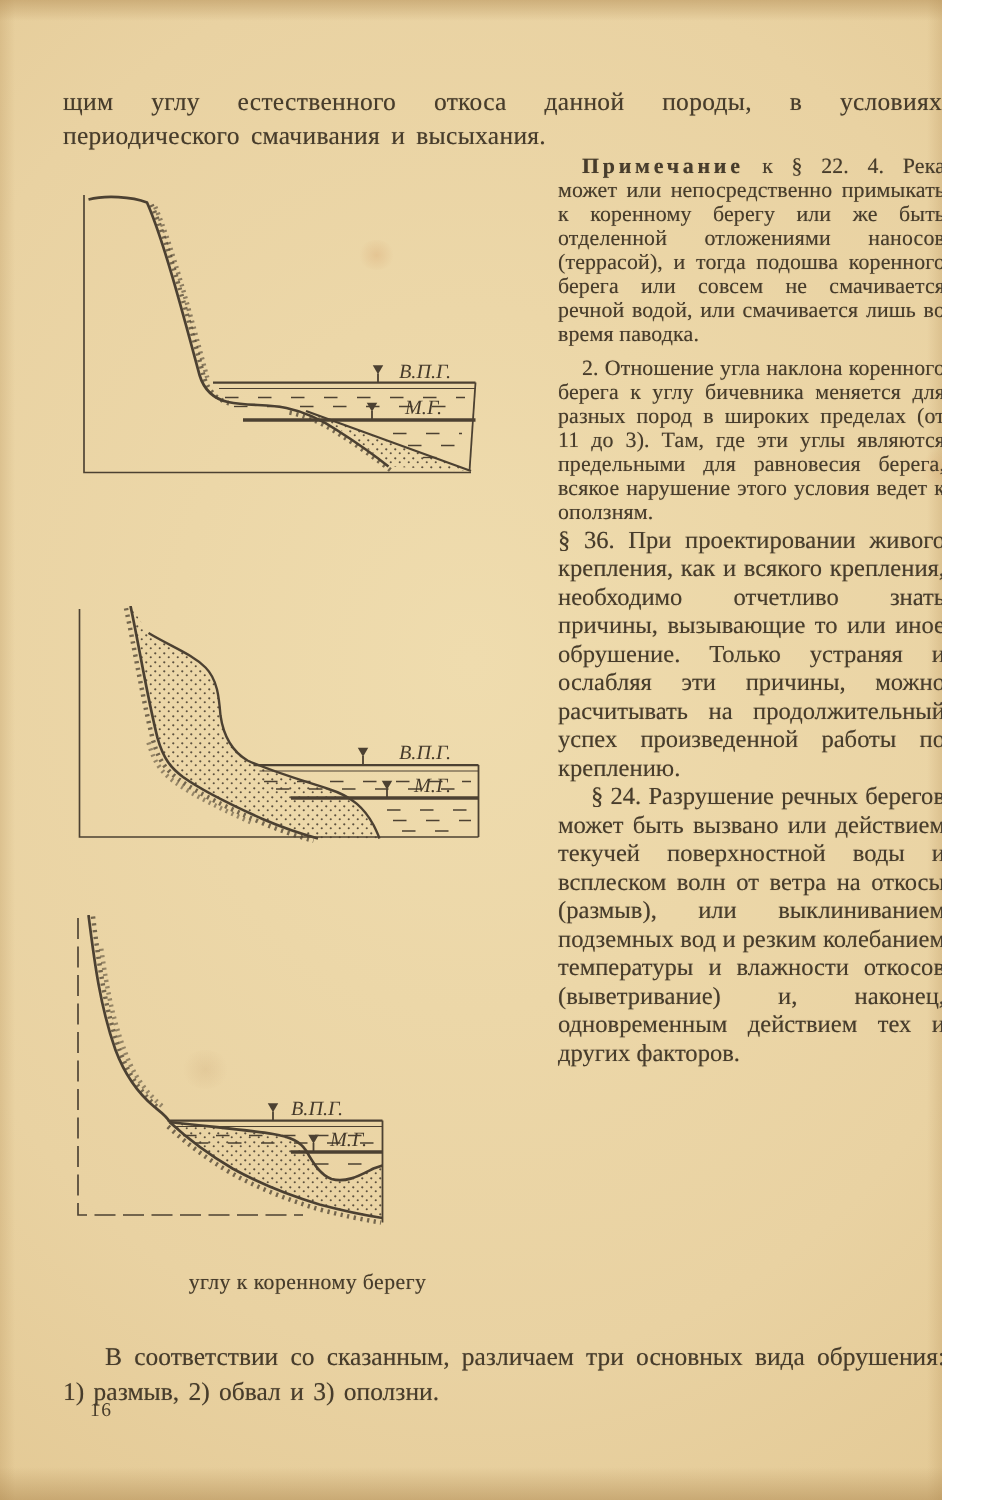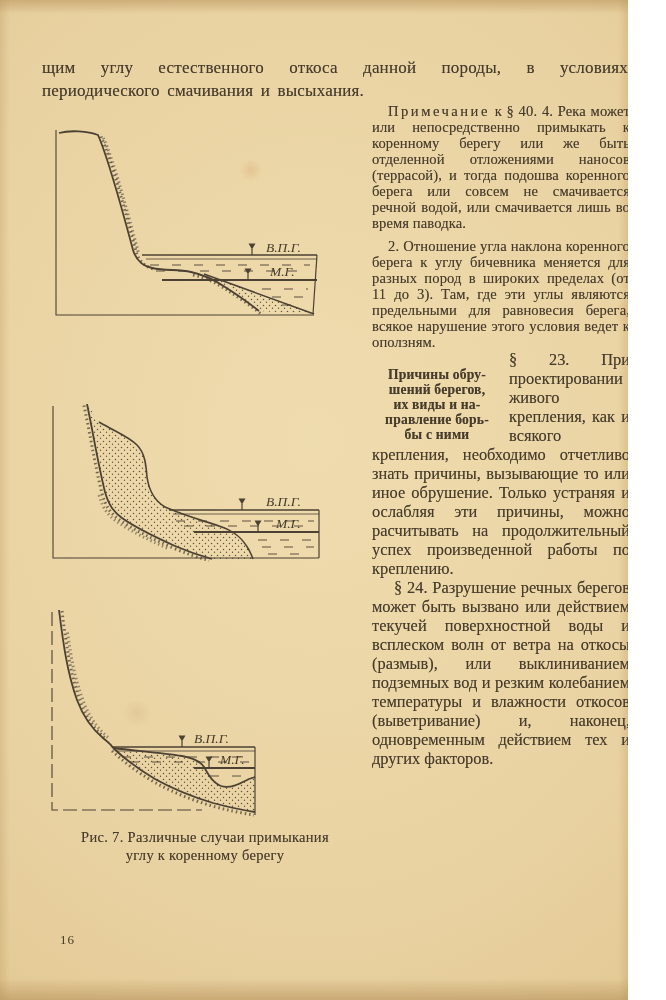--- a/index.html
+++ b/index.html
@@ -29,21 +29,21 @@
   .caption{
     position:absolute;left:0;top:712px;width:330px;text-align:center;
     font-size:14.5px;line-height:18px;letter-spacing:.3px;
     text-shadow:0 0 .5px rgba(70,60,43,.5);
   }
   .col-right{position:absolute;left:372px;top:103px;width:258px;}
   .col-right p{margin:0;text-align:justify;text-shadow:0 0 .5px rgba(70,60,43,.5);}
   .note-par{font-size:14.6px;line-height:16px;letter-spacing:.1px;}
   .note-par.first{text-indent:16px;}
   .note-par.second{text-indent:16px;margin-top:7px;}
-  .spaced{letter-spacing:2.5px;font-weight:normal;}
+  .spaced{letter-spacing:2.5px;font-weight:bold;}
   .main-par{font-size:16.4px;line-height:19px;}
   .p23{margin-top:10px;}
   .p24{margin-top:13px;text-indent:22px;}
   .side-head{
     float:left;width:130px;margin:17px 7px 3px 0;
     font-size:13.6px;line-height:15px;font-weight:bold;text-align:center;letter-spacing:.2px;
   }
   .side-head span{display:block;}
   .closing-par{
     position:absolute;left:42px;top:876px;width:588px;
@@ -170,37 +170,32 @@
       </g>
       <g>
         <path class="ln" stroke-width="1.2" d="M167,158 V152"></path>
         <polygon points="163.5,146.5 170.5,146.5 167,152.5" fill="#4c4132"></polygon>
       </g>
       <text x="152" y="133">В.П.Г.</text>
       <text x="178" y="154">М.Г.</text>
     </svg>
 
     <div class="caption">
-      <span>Рис. 7. Различные случаи примыкания</span><br>
+      <br>
       <span>углу к коренному берегу</span>
     </div>
   </div>
 
   <div class="col-right">
-    <p class="note-par first"><span class="spaced">Примечание</span> <span>к § 40.</span> <span>4. Река может или непосредственно примыкать к коренному берегу или же быть отделенной отложениями наносов (террасой), и тогда подошва коренного берега или совсем не смачивается речной водой, или смачивается лишь во время паводка.</span></p>
+    <p class="note-par first"><span class="spaced">Примечание</span> <span>к § 22.</span> <span>4. Река может или непосредственно примыкать к коренному берегу или же быть отделенной отложениями наносов (террасой), и тогда подошва коренного берега или совсем не смачивается речной водой, или смачивается лишь во время паводка.</span></p>
     <p class="note-par second">2. Отношение угла наклона коренного берега к углу бичевника меняется для разных пород в широких пределах (от 11 до 3). Там, где эти углы являются предельными для равновесия берега, всякое нарушение этого условия ведет к оползням.</p>
 
     <p class="main-par p23">
-      <span class="side-head">
-        <span>Причины обру-</span>
-        <span>шений берегов,</span>
-        <span>их виды и на-</span>
-        <span>правление борь-</span>
-        <span>бы с ними</span>
-      </span><span>§ 23. При проектировании живого крепления, как и всякого крепления, необходимо отчетливо знать причины, вызывающие то или иное обрушение. Только устраняя и ослабляя эти причины, можно расчитывать на продолжительный успех произведенной работы по креплению.</span>
+      <span>§ 36. При проектировании живого крепления, как и всякого крепления, необходимо отчетливо знать причины, вызывающие то или иное обрушение. Только устраняя и ослабляя эти причины, можно расчитывать на продолжительный успех произведенной работы по креплению.</span>
     </p>
 
     <p class="main-par p24">§ 24. Разрушение речных берегов может быть вызвано или действием текучей поверхностной воды и всплеском волн от ветра на откосы (размыв), или выклиниванием подземных вод и резким колебанием температуры и влажности откосов (выветривание) и, наконец, одновременным действием тех и других факторов.</p>
   </div>
 
+  <p class="closing-par">В соответствии со сказанным, различаем три основных вида обрушения: 1) размыв, 2) обвал и 3) оползни.</p>
 
   <div class="page-num">16</div>
 </div>
 
 </body></html>

